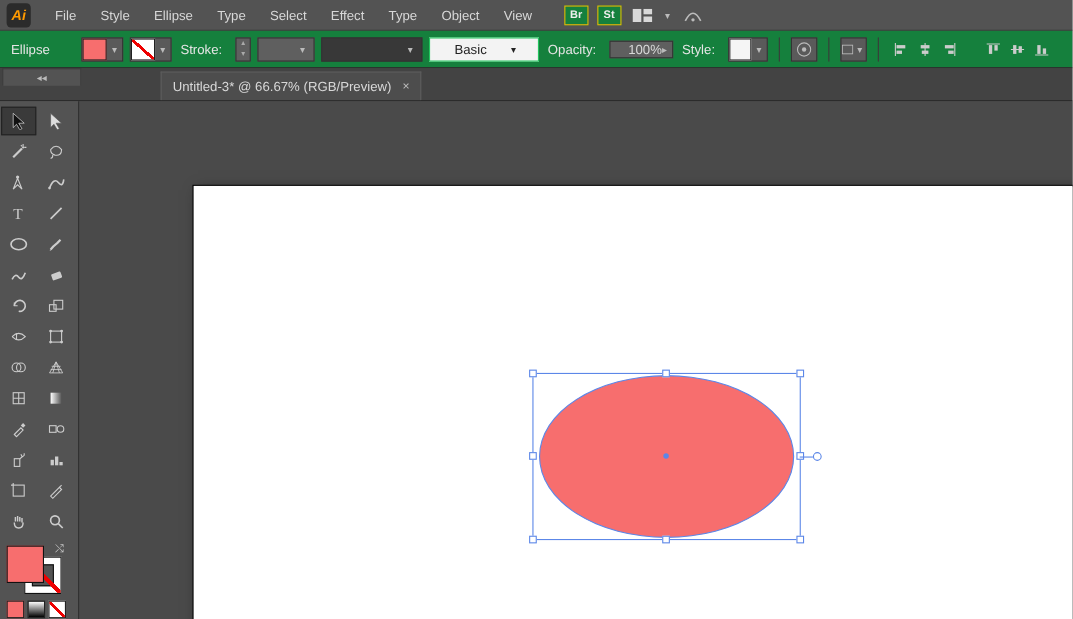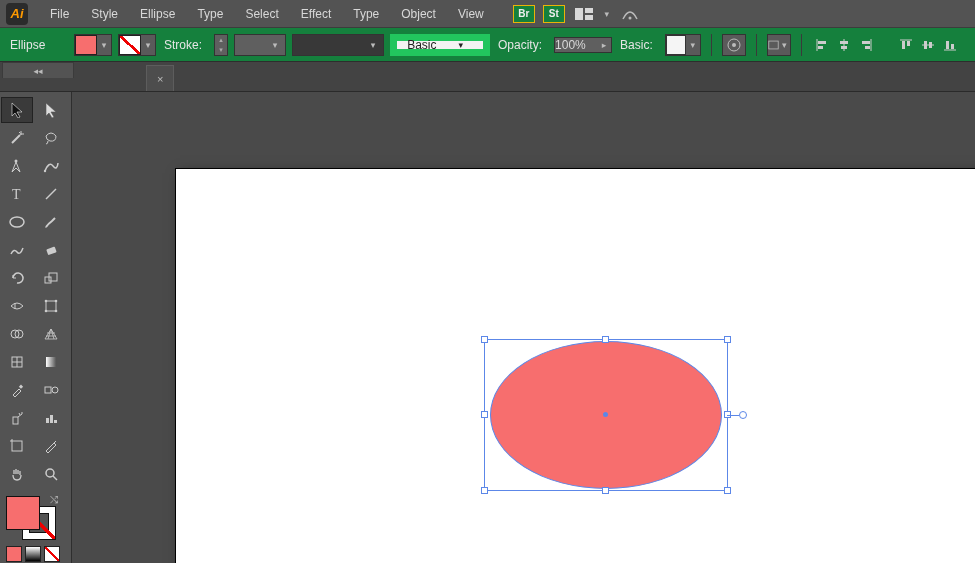--- a/index.html
+++ b/index.html
@@ -108,34 +108,34 @@
     display:flex; align-items:center; justify-content:flex-end; padding-right:3px;
   }
   .var-width {
     width: 92px; height: 22px;
     border:1px solid #333;
     background:#383838;
     display:flex; align-items:center; justify-content:flex-end; padding-right:3px;
   }
   .brush-def {
     width: 100px; height: 22px;
-    border:7px solid #22c55e;
+    border:1px solid #22c55e;
     background:#f3f3f3;
     display:flex; align-items:center; justify-content:flex-end;
     padding-right:20px;
     color:#222;
     gap:22px;
   }
   .brush-line { flex:1; height:2px; background:#000; margin-left:6px; }
   .opacity-box {
     width: 58px; height: 16px;
     border:1px solid #333;
     background:#5f5f5f;
     display:flex; align-items:center; justify-content:space-between;
-    padding: 0 0;
+    padding: 0 16px;
   }
   .style-swatch {
     width: 20px; height:20px; background:#f5f5f5; border:1px solid #333;
   }
   .sep { width:1px; height:22px; background:#3a3a3a; margin:0 4px; }
   .small-btn {
     width: 24px; height: 22px;
     border:1px solid #333;
     background:#5a5a5a;
     display:flex; align-items:center; justify-content:center;
@@ -369,21 +369,21 @@
     <span>Basic</span>
     <span class="dd-caret" style="color:#222">▾</span>
   </div>
 
   <span class="cb-label" style="min-width:auto">Opacity:</span>
   <div class="opacity-box">
     <span>100%</span>
     <span class="dd-caret">▸</span>
   </div>
 
-  <span class="cb-label" style="min-width:auto">Basic:</span>
+  <span class="cb-label" style="min-width:auto">Style:</span>
   <div class="swatch-combo">
     <span class="style-swatch"></span>
     <span class="dd-caret">▾</span>
   </div>
 
   <div class="sep"></div>
   <div class="small-btn">
     <svg width="14" height="14" viewBox="0 0 14 14">
         <circle cx="7" cy="7" r="6" fill="none" stroke="#bbb"></circle>
         <circle cx="7" cy="7" r="2" fill="#bbb"></circle>
@@ -443,20 +443,21 @@
           <rect x="3" y="3" width="3" height="8" fill="#ccc"></rect>
           <rect x="8" y="6" width="3" height="5" fill="#ccc"></rect>
         </svg>
       </div>
   </div>
 </div>
 
 <div class="tabbar-region">
   <div class="collapse-tab">◂◂</div>
   <div class="doc-tab">
+    <span>Untitled-3* @ 66.67% (RGB/Preview)</span>
     <span class="close">×</span>
   </div>
 </div>
 
 <div class="main">
 
   <div class="toolpanel">
     <div class="tool-row">
       <div class="tool active">
           <svg width="14" height="16">

